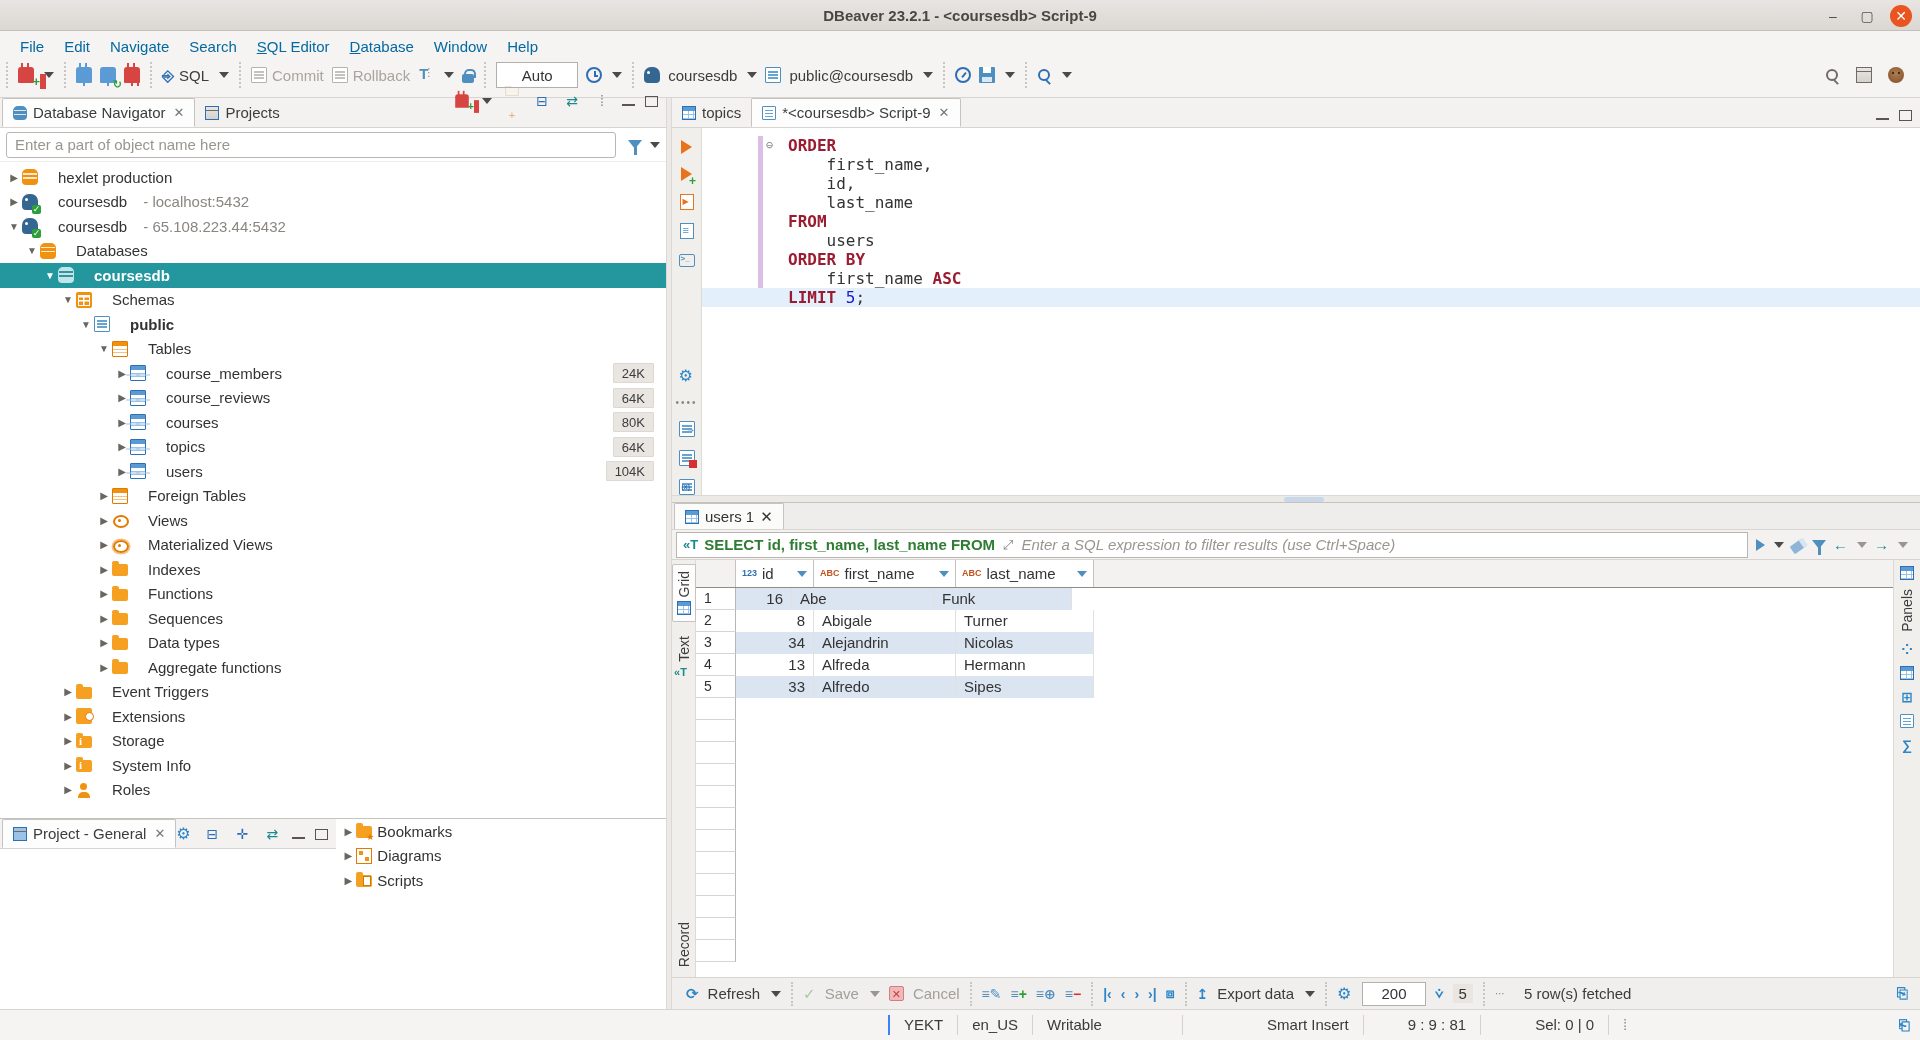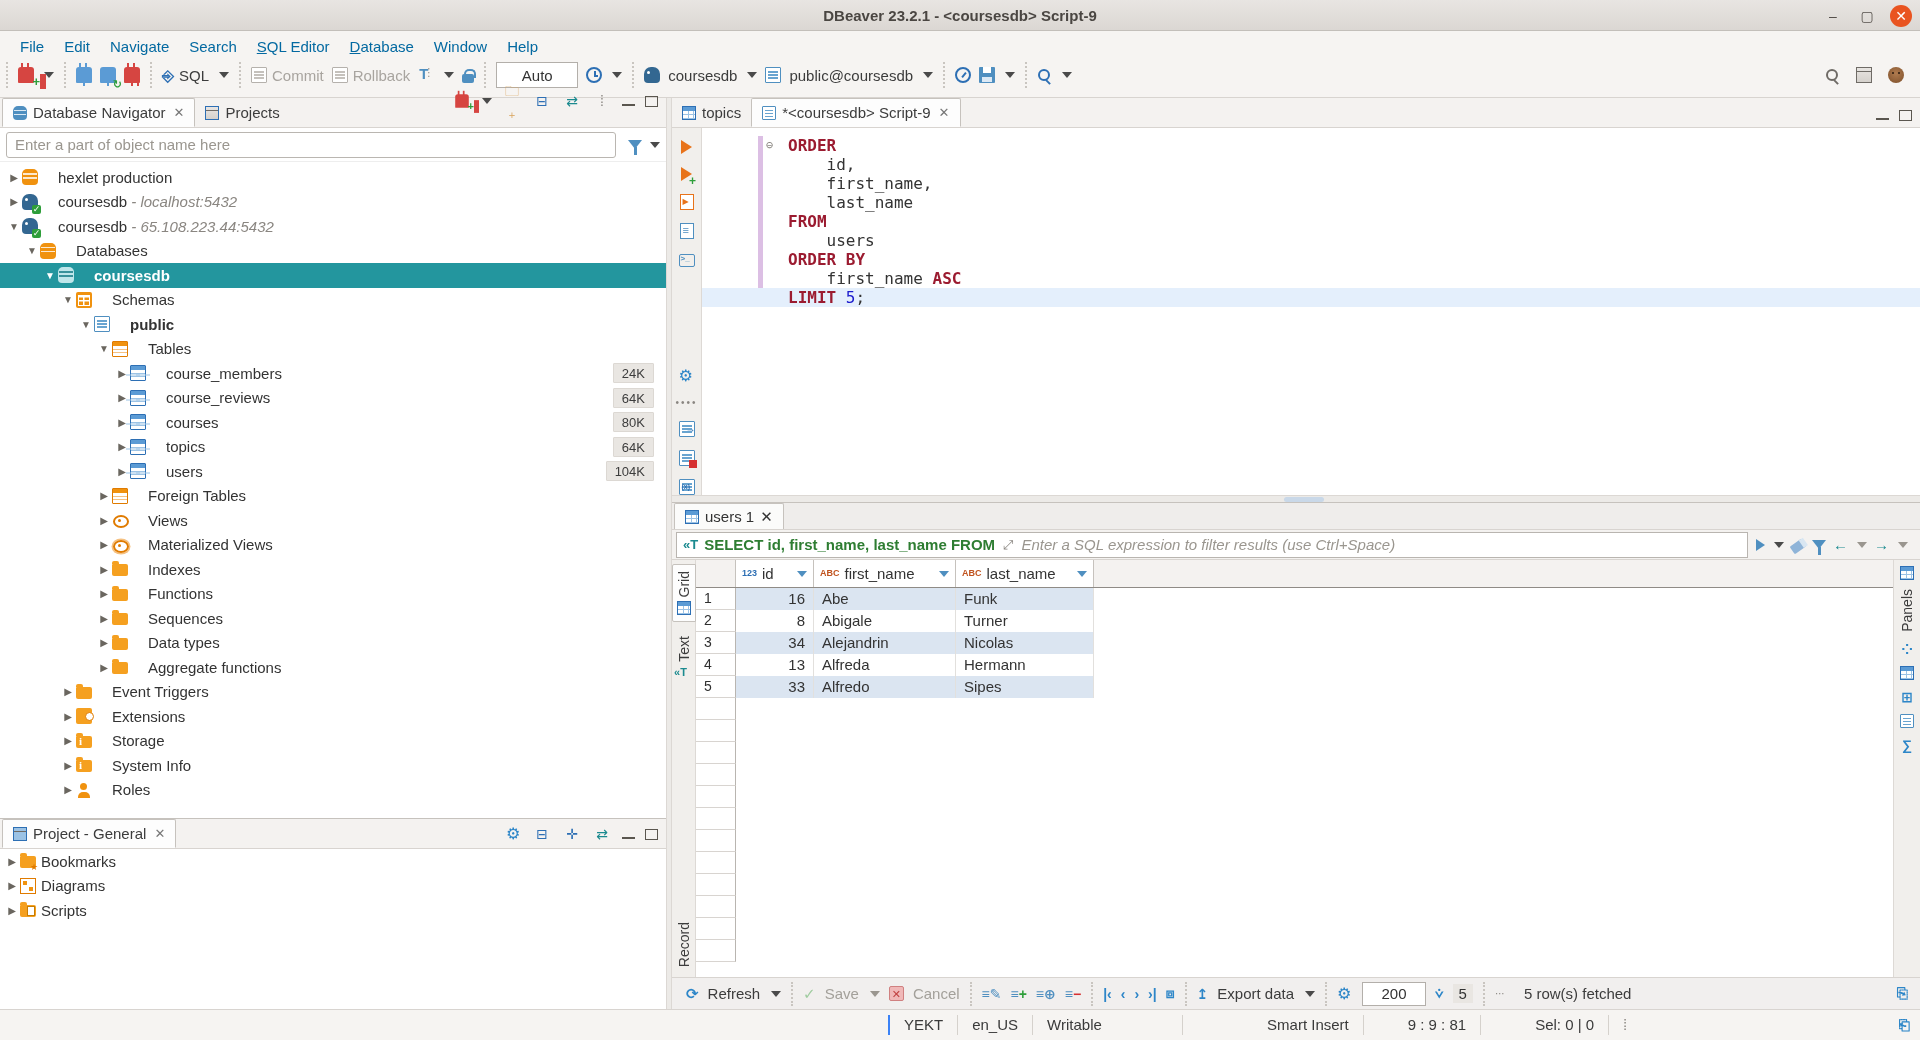--- a/index.html
+++ b/index.html
@@ -136,27 +136,27 @@
   .filter-row { height:34px; background:#fff; display:flex; align-items:center; padding:3px 6px; border-bottom:1px solid #eee; }
   .filter-input { flex:1; height:26px; border:1px solid #bab6b1; border-radius:3px; display:flex; align-items:center; padding:0 8px; color:#9a968f; background:#fff; }
   .funnel { width:0; height:0; border-left:7px solid transparent; border-right:7px solid transparent; border-top:9px solid #4f8fc0; position:relative; margin:0 6px 0 12px; }
   .funnel::after { content:""; position:absolute; left:-1.5px; top:-2px; width:3px; height:8px; background:#4f8fc0; }
 
   .tree { flex:1; overflow:hidden; background:#fff; padding-top:3px; }
   .trow { height:24.5px; display:flex; align-items:center; white-space:nowrap; }
   .trow .exp { width:16px; flex:none; font-size:10px; color:#6a665f; text-align:center; }
   .trow .tl { margin-left:20px; }
   .trow .tl.b { font-weight:bold; }
-  .trow .td { color:#8a8681; font-style:italic; margin-left:4px; }
+  .trow .td { color:#8a8681; margin-left:16px; }
   .trow.sel { background:#23969e; color:#fff; }
   .trow.sel .exp { color:#fff; }
   .trow.sel .tl { font-weight:bold; }
   .tbadge { margin-left:auto; margin-right:12px; background:#e9e6e2; border:1px solid #dcd8d3; color:#3c3c3c; font-size:13px; padding:0 8px; height:20px; line-height:19px; border-radius:1px; }
 
-  .proj-panel { height:191px; border-top:1px solid #c6c2bd; display:flex; flex-direction:column; background:#fff; }
+  .proj-panel { height:191px; border-top:1px solid #c6c2bd; display:flex; background:#fff; }
   .proj-cols { height:26px; display:flex; background:#f7f6f4; border-bottom:1px solid #d8d4d0; color:#3c3c3c; }
   .proj-col { padding:3px 8px; }
   .proj-col:first-child { width:248px; border-right:1px solid #d8d4d0; }
   .prow { height:24.5px; display:flex; align-items:center; padding-left:4px; }
 
   
   .editor-zone { height:397px; display:flex; flex-direction:column; background:#fff; }
   .etabs { height:30px; background:#f4f2f0; display:flex; align-items:flex-end; border-bottom:1px solid #d8d4d0; }
   .editor-body { flex:1; display:flex; min-height:0; }
   .side-toolbar { width:30px; background:#f1efec; border-right:1px solid #ddd9d5; display:flex; flex-direction:column; align-items:center; padding-top:12px; gap:13px; }
@@ -577,22 +577,22 @@
           <span class="dots3">••••</span>
           <i class="ic ic-page arrow"></i>
           <i class="ic ic-page red"></i>
           <i class="ic ic-page varx"></i>
         </div>
         <div class="code-wrap">
           <div class="changebar"></div>
           <div class="code-pad"></div>
           <div id="codelines">
               <div class="cl"><span class="fold">⊖</span><span class="tok-kw">ORDER</span></div>
+              <div class="cl"><span class="tok-pl">    first_name,</span></div>
               <div class="cl"><span class="tok-pl">    id,</span></div>
-              <div class="cl"><span class="tok-pl">    first_name,</span></div>
               <div class="cl"><span class="tok-pl">    last_name</span></div>
               <div class="cl"><span class="tok-kw">FROM</span></div>
               <div class="cl"><span class="tok-pl">    users</span></div>
               <div class="cl"><span class="tok-kw">ORDER BY</span></div>
               <div class="cl"><span class="tok-pl">    first_name </span><span class="tok-kw">ASC</span></div>
               <div class="cl active"><span class="tok-kw">LIMIT</span><span class="tok-pl"> </span><span class="tok-num">5</span><span class="tok-pl">;</span></div>
             </div>
         </div>
       </div>
     </div>
@@ -660,21 +660,21 @@
               <div class="gh-col" style="width:138px">
       <span class="typetag str">ABC</span>
       <span>last_name</span>
       <span class="sort"></span>
               </div>
               <div style="flex:1"></div>
             </div>
           <div id="gridrows">
               <div class="grow-line stripe">
     <div class="g-num">1</div>
-                <div class="g-cell num" style="width:78px">16</div>
+                <div class="g-cell num" style="width:56px">16</div>
                 <div class="g-cell" style="width:142px">Abe</div>
                 <div class="g-cell" style="width:138px">Funk</div>
                 <div style="flex:1"></div>
               </div>
               <div class="grow-line">
     <div class="g-num">2</div>
                 <div class="g-cell num" style="width:78px">8</div>
                 <div class="g-cell" style="width:142px">Abigale</div>
                 <div class="g-cell" style="width:138px">Turner</div>
                 <div style="flex:1"></div>

